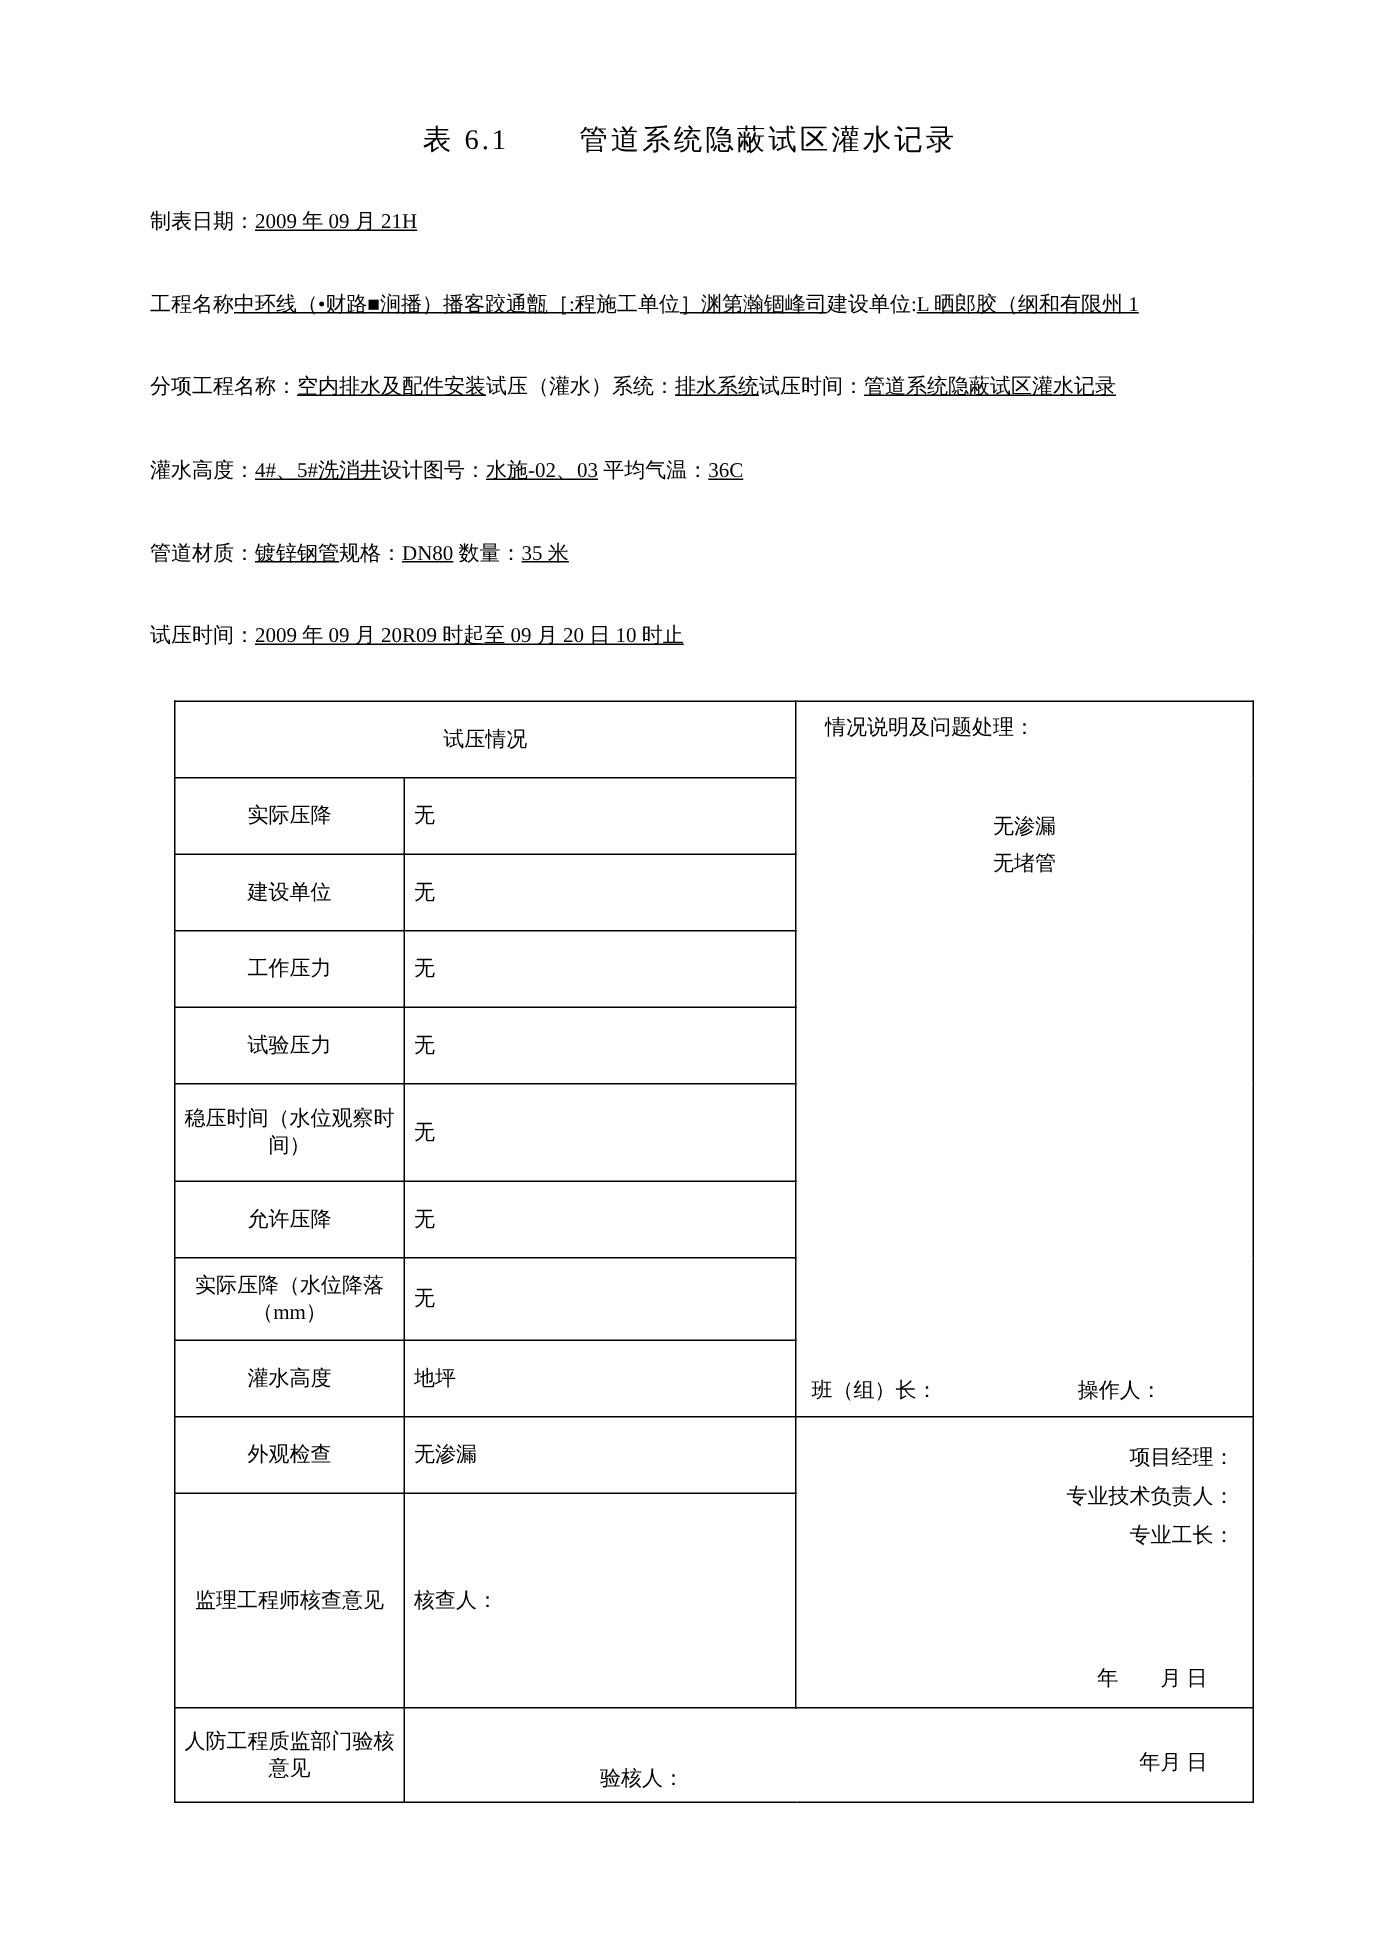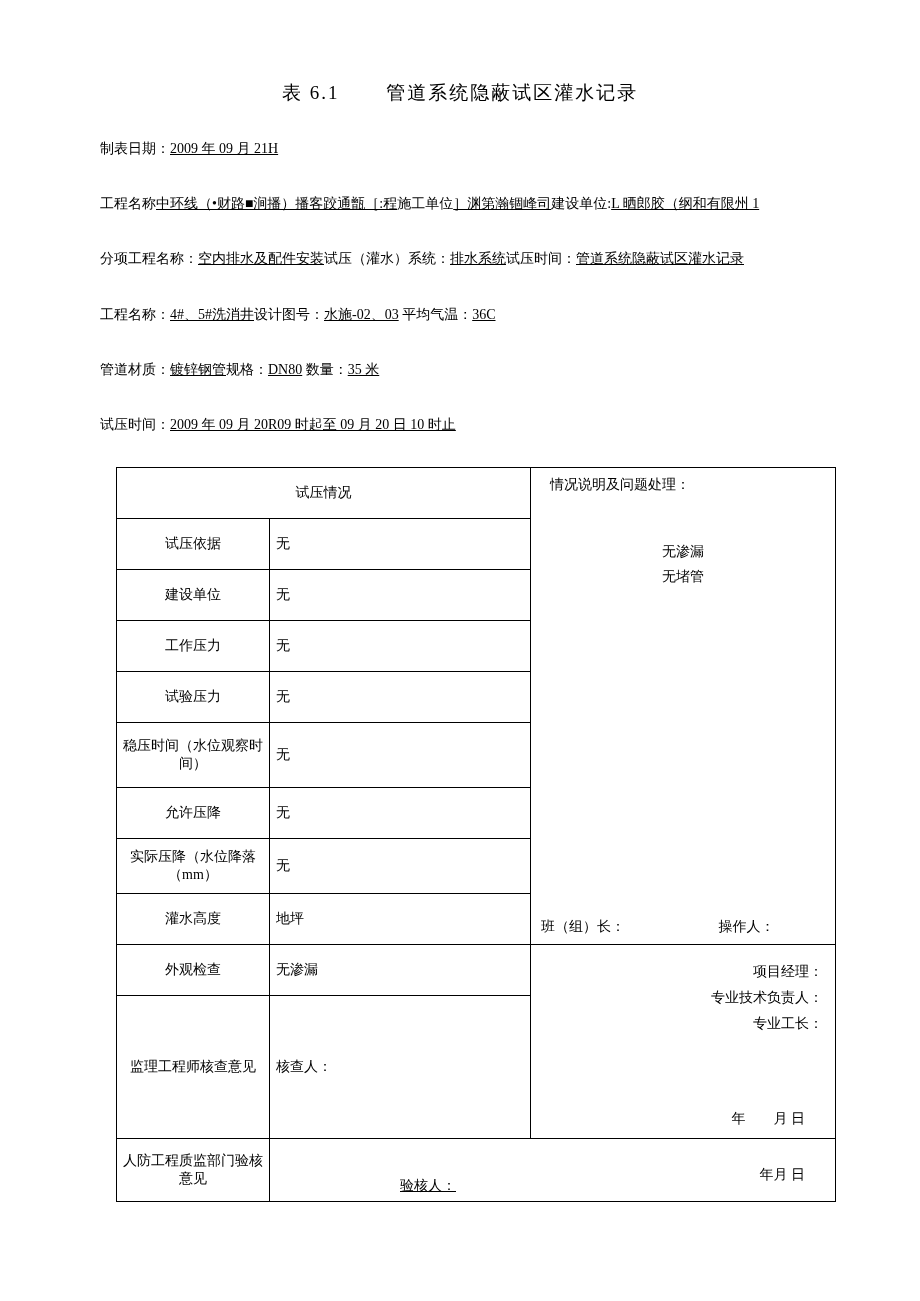--- a/index.html
+++ b/index.html
@@ -86,21 +86,20 @@
     margin: 8px 0;
   }
   .verify {
     position: relative;
     height: 50px;
   }
   .verify .vlabel {
     position: absolute;
     bottom: 6px;
     left: 130px;
-    text-decoration: underline;
   }
   .verify .vdate {
     position: absolute;
     bottom: 17px;
     right: 30px;
   }
 </style>
 </head>
 <body>
 
@@ -115,21 +114,21 @@
 
 <div class="meta-line">
   <span>工程名称</span><span class="u">中环线（•财路■涧播）播客跤通甑［:程</span><span>施工单位</span><span class="u">］渊第瀚锢峰司</span><span>建设单位:</span><span class="u">L 晒郎胶（纲和有限州 1</span>
 </div>
 
 <div class="meta-line">
   <span>分项工程名称：</span><span class="u">空内排水及配件安装</span><span>试压（灌水）系统：</span><span class="u">排水系统</span><span>试压时间：</span><span class="u">管道系统隐蔽试区灌水记录</span>
 </div>
 
 <div class="meta-line">
-  <span>工程名称：</span><span class="u">4#、5#洗消井</span><span>设计图号：</span><span class="u">水施-02、03</span><span> 平均气温：</span><span class="u">36C</span>
+  <span>灌水高度：</span><span class="u">4#、5#洗消井</span><span>设计图号：</span><span class="u">水施-02、03</span><span> 平均气温：</span><span class="u">36C</span>
 </div>
 
 <div class="meta-line">
   <span>管道材质：</span><span class="u">镀锌钢管</span><span>规格：</span><span class="u">DN80</span><span> 数量：</span><span class="u">35 米</span>
 </div>
 
 <div class="meta-line">
   <span>试压时间：</span><span class="u">2009 年 09 月 20R09 时起至 09 月 20 日 10 时止</span>
 </div>
 
@@ -143,21 +142,21 @@
         <div>无渗漏</div>
         <div>无堵管</div>
       </div>
       <div class="sit-bottom">
         <span>班（组）长：</span>
         <span class="op">操作人：</span>
       </div>
     </td>
   </tr>
   <tr>
-        <td class="c1">试压依据</td>
+        <td class="c1">实际压降</td>
         <td class="c2">无</td>
       </tr>
   <tr>
         <td class="c1">建设单位</td>
         <td class="c2">无</td>
       </tr>
   <tr>
         <td class="c1">工作压力</td>
         <td class="c2">无</td>
       </tr>

